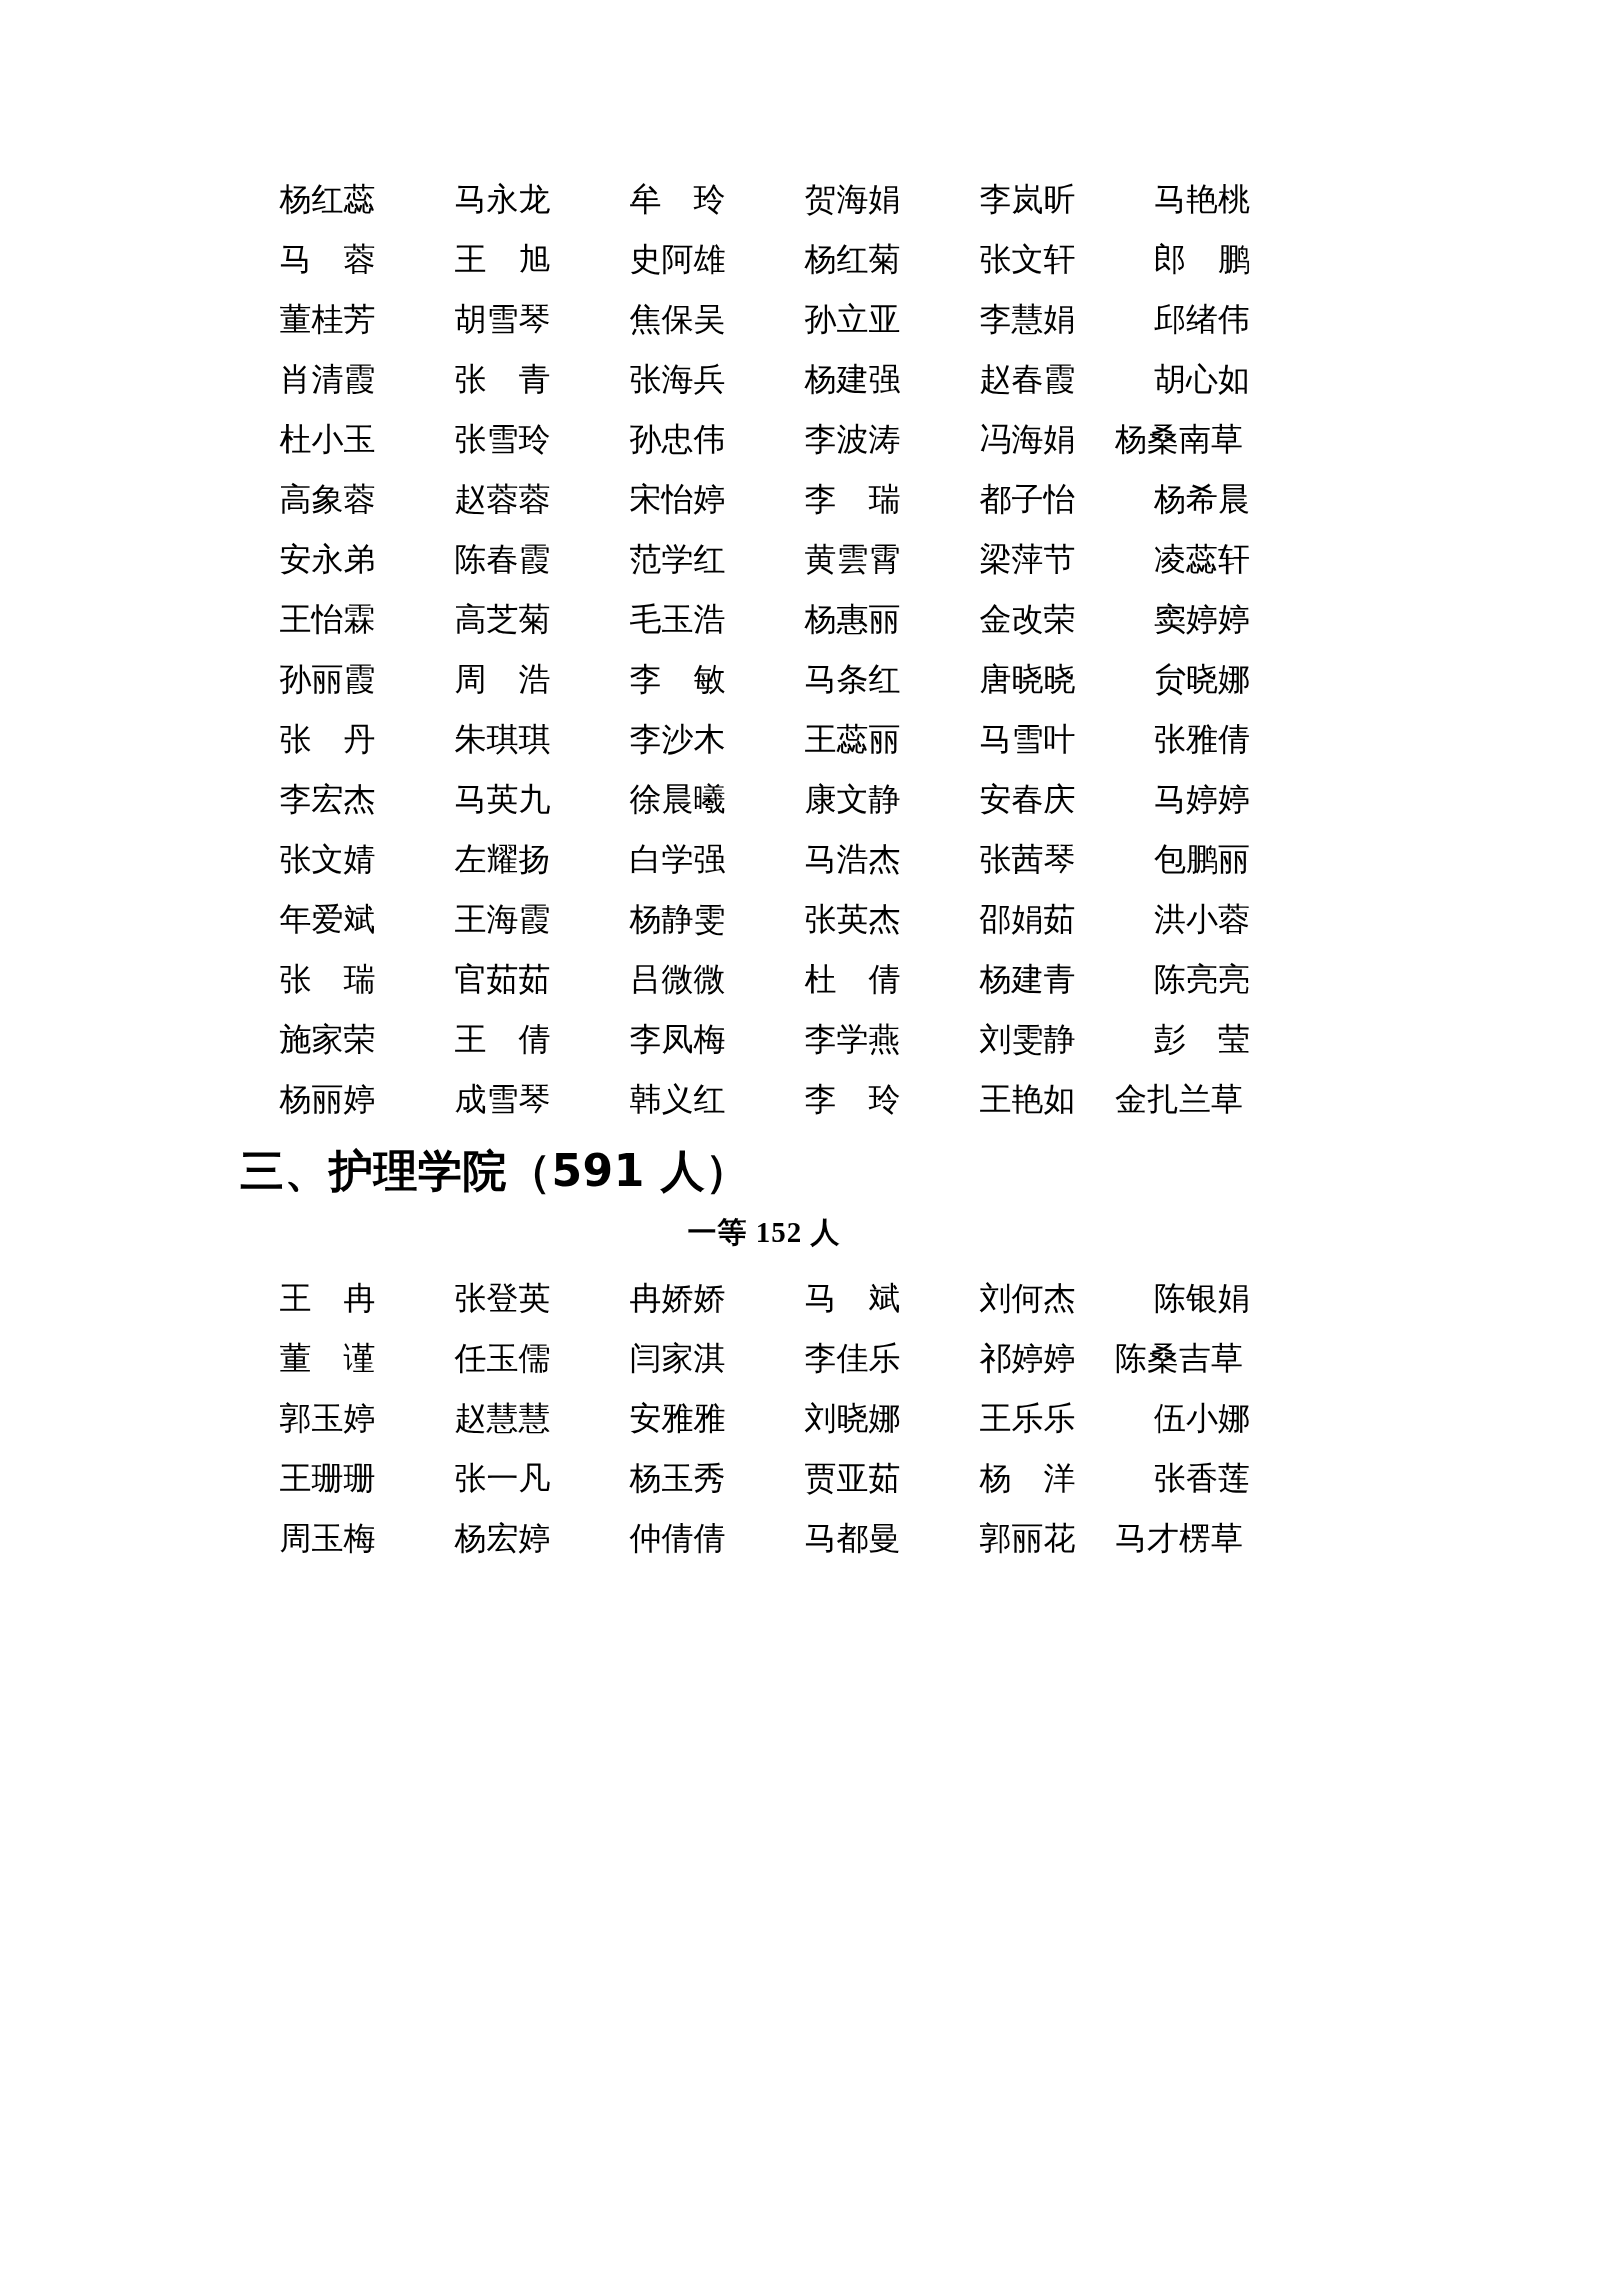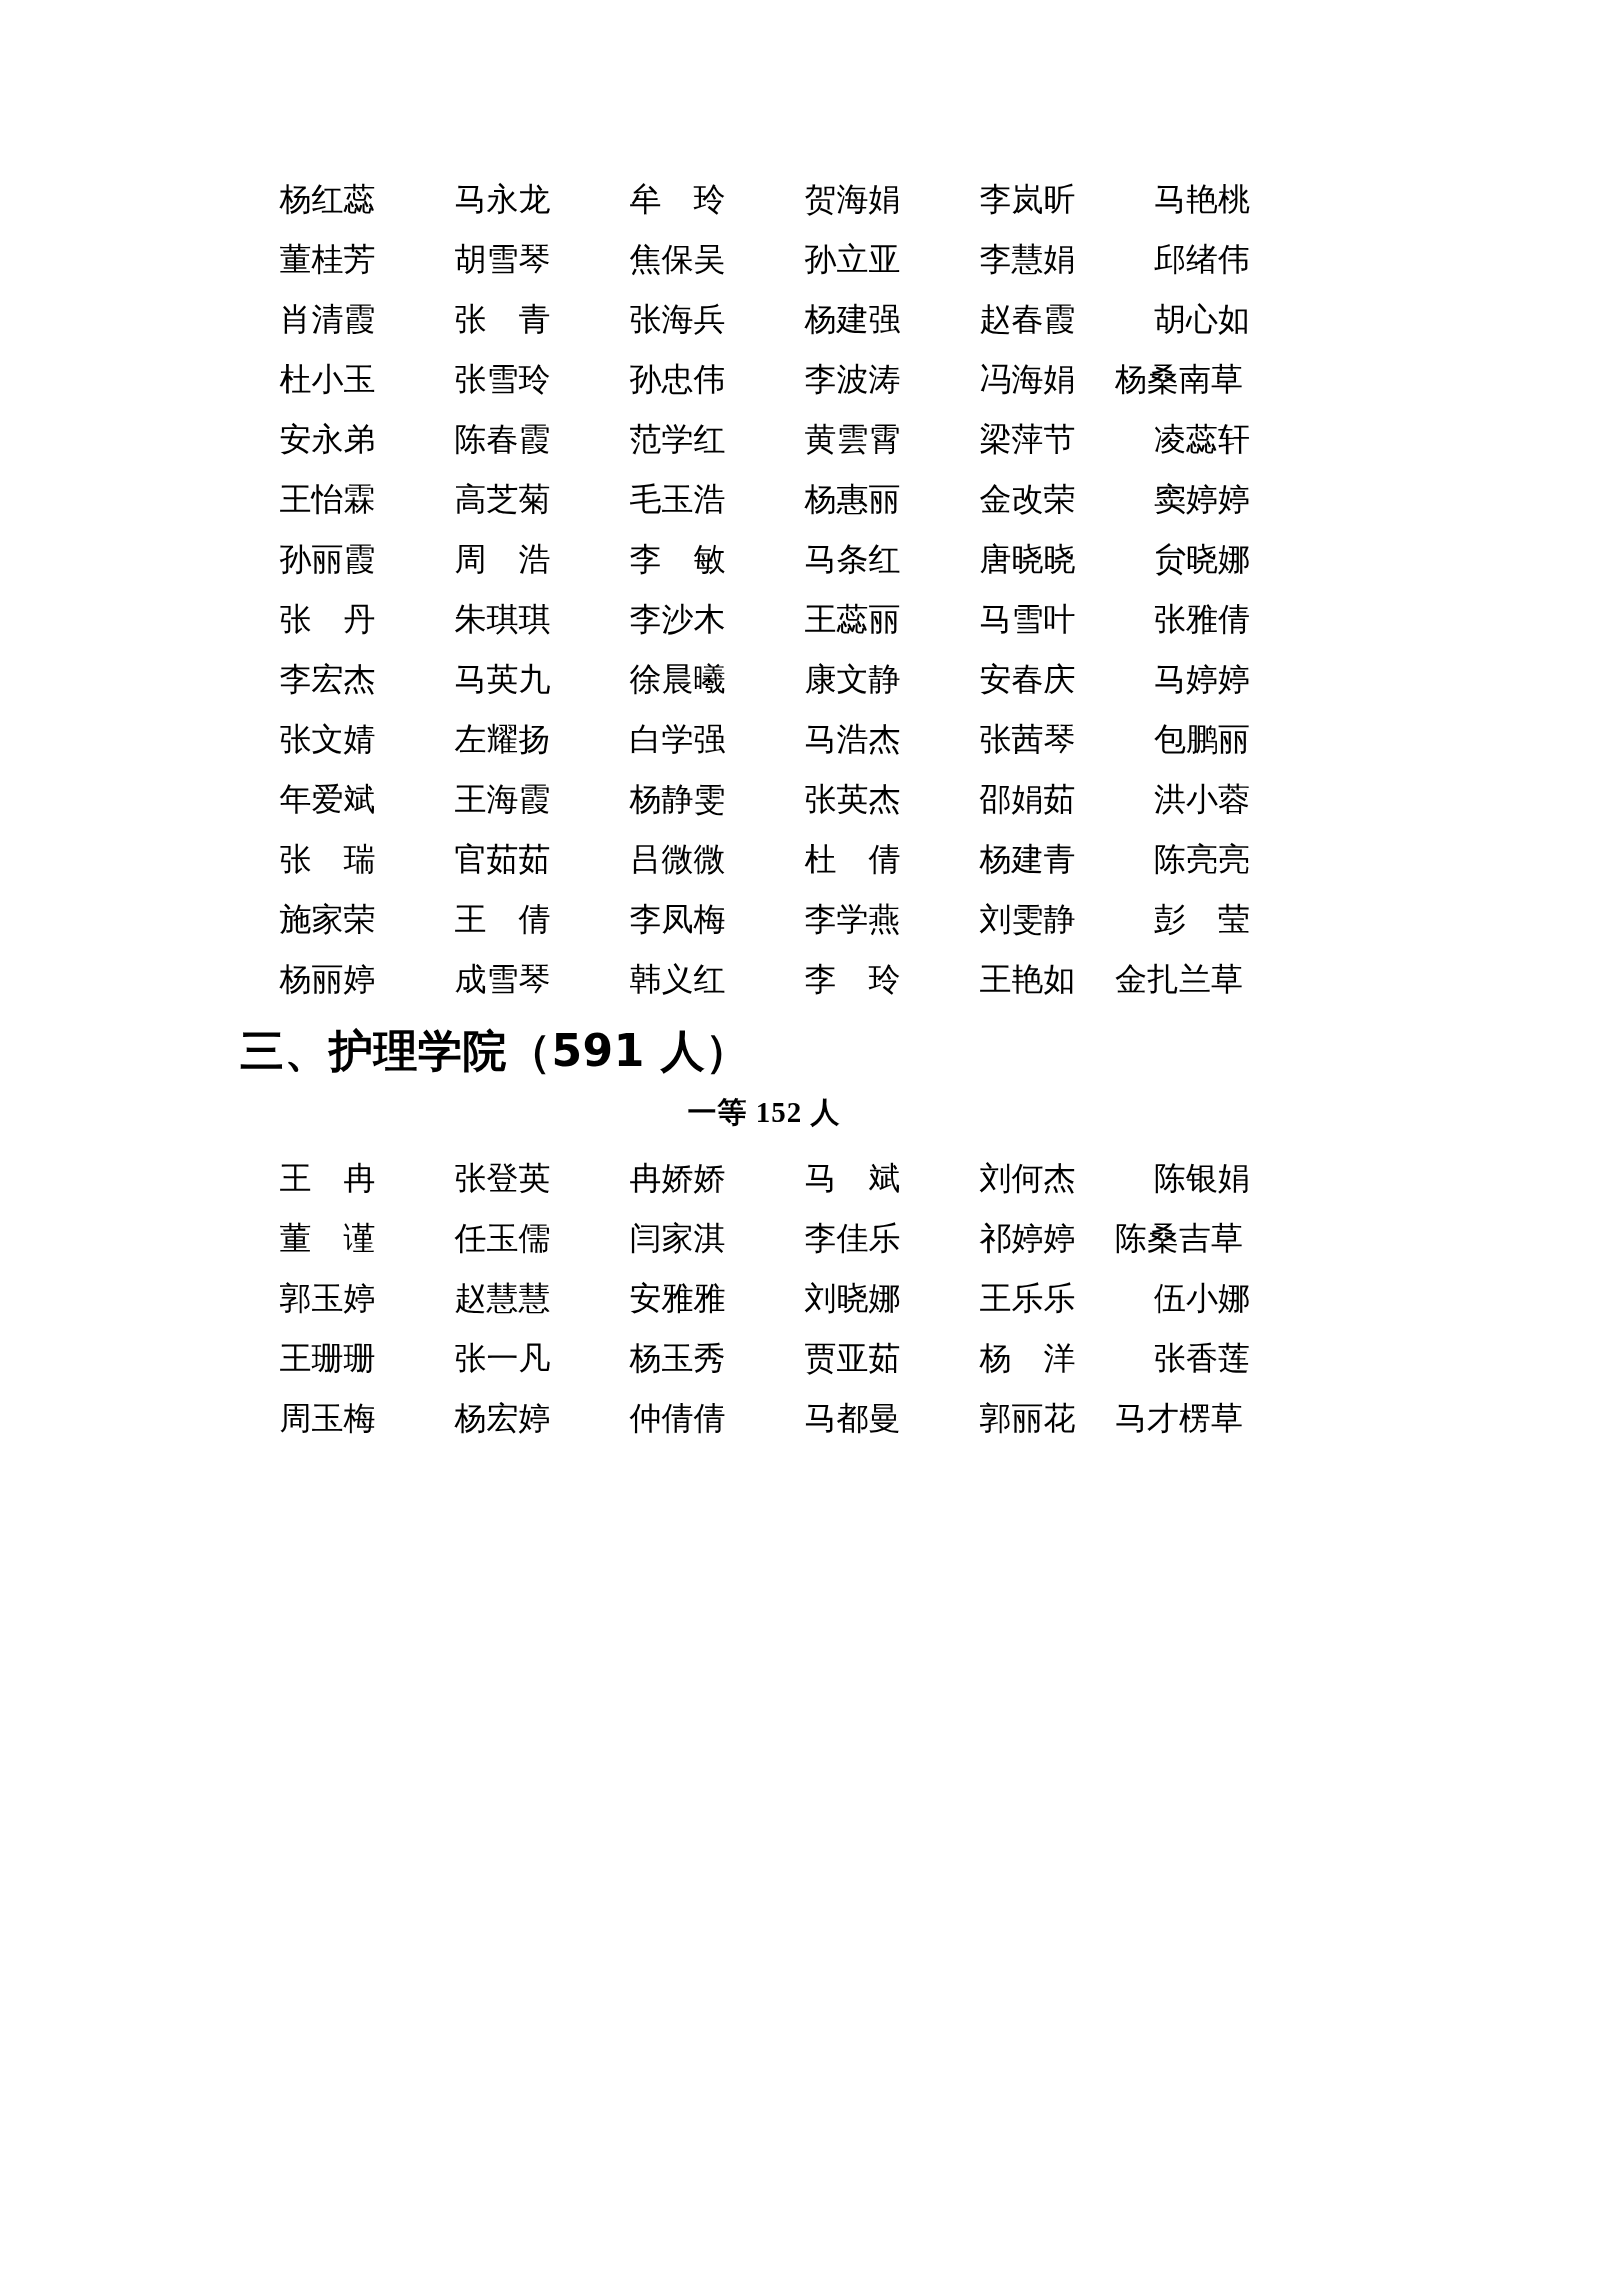--- a/index.html
+++ b/index.html
@@ -85,20 +85,28 @@
       <tbody>
         <tr>
           <td>杨红蕊</td>
           <td>马永龙</td>
           <td>牟　玲</td>
           <td>贺海娟</td>
           <td>李岚昕</td>
           <td>马艳桃</td>
         </tr>
         <tr>
+          <td>马　蓉</td>
+          <td>王　旭</td>
+          <td>史阿雄</td>
+          <td>杨红菊</td>
+          <td>张文轩</td>
+          <td>郎　鹏</td>
+        </tr>
+        <tr>
           <td>董桂芳</td>
           <td>胡雪琴</td>
           <td>焦保吴</td>
           <td>孙立亚</td>
           <td>李慧娟</td>
           <td>邱绪伟</td>
         </tr>
         <tr>
           <td>肖清霞</td>
           <td>张　青</td>
@@ -107,20 +115,28 @@
           <td>赵春霞</td>
           <td>胡心如</td>
         </tr>
         <tr>
           <td>杜小玉</td>
           <td>张雪玲</td>
           <td>孙忠伟</td>
           <td>李波涛</td>
           <td>冯海娟</td>
           <td class="n4">杨桑南草</td>
+        </tr>
+        <tr>
+          <td>高象蓉</td>
+          <td>赵蓉蓉</td>
+          <td>宋怡婷</td>
+          <td>李　瑞</td>
+          <td>都子怡</td>
+          <td>杨希晨</td>
         </tr>
         <tr>
           <td>安永弟</td>
           <td>陈春霞</td>
           <td>范学红</td>
           <td>黄雲霄</td>
           <td>梁萍节</td>
           <td>凌蕊轩</td>
         </tr>
         <tr>

